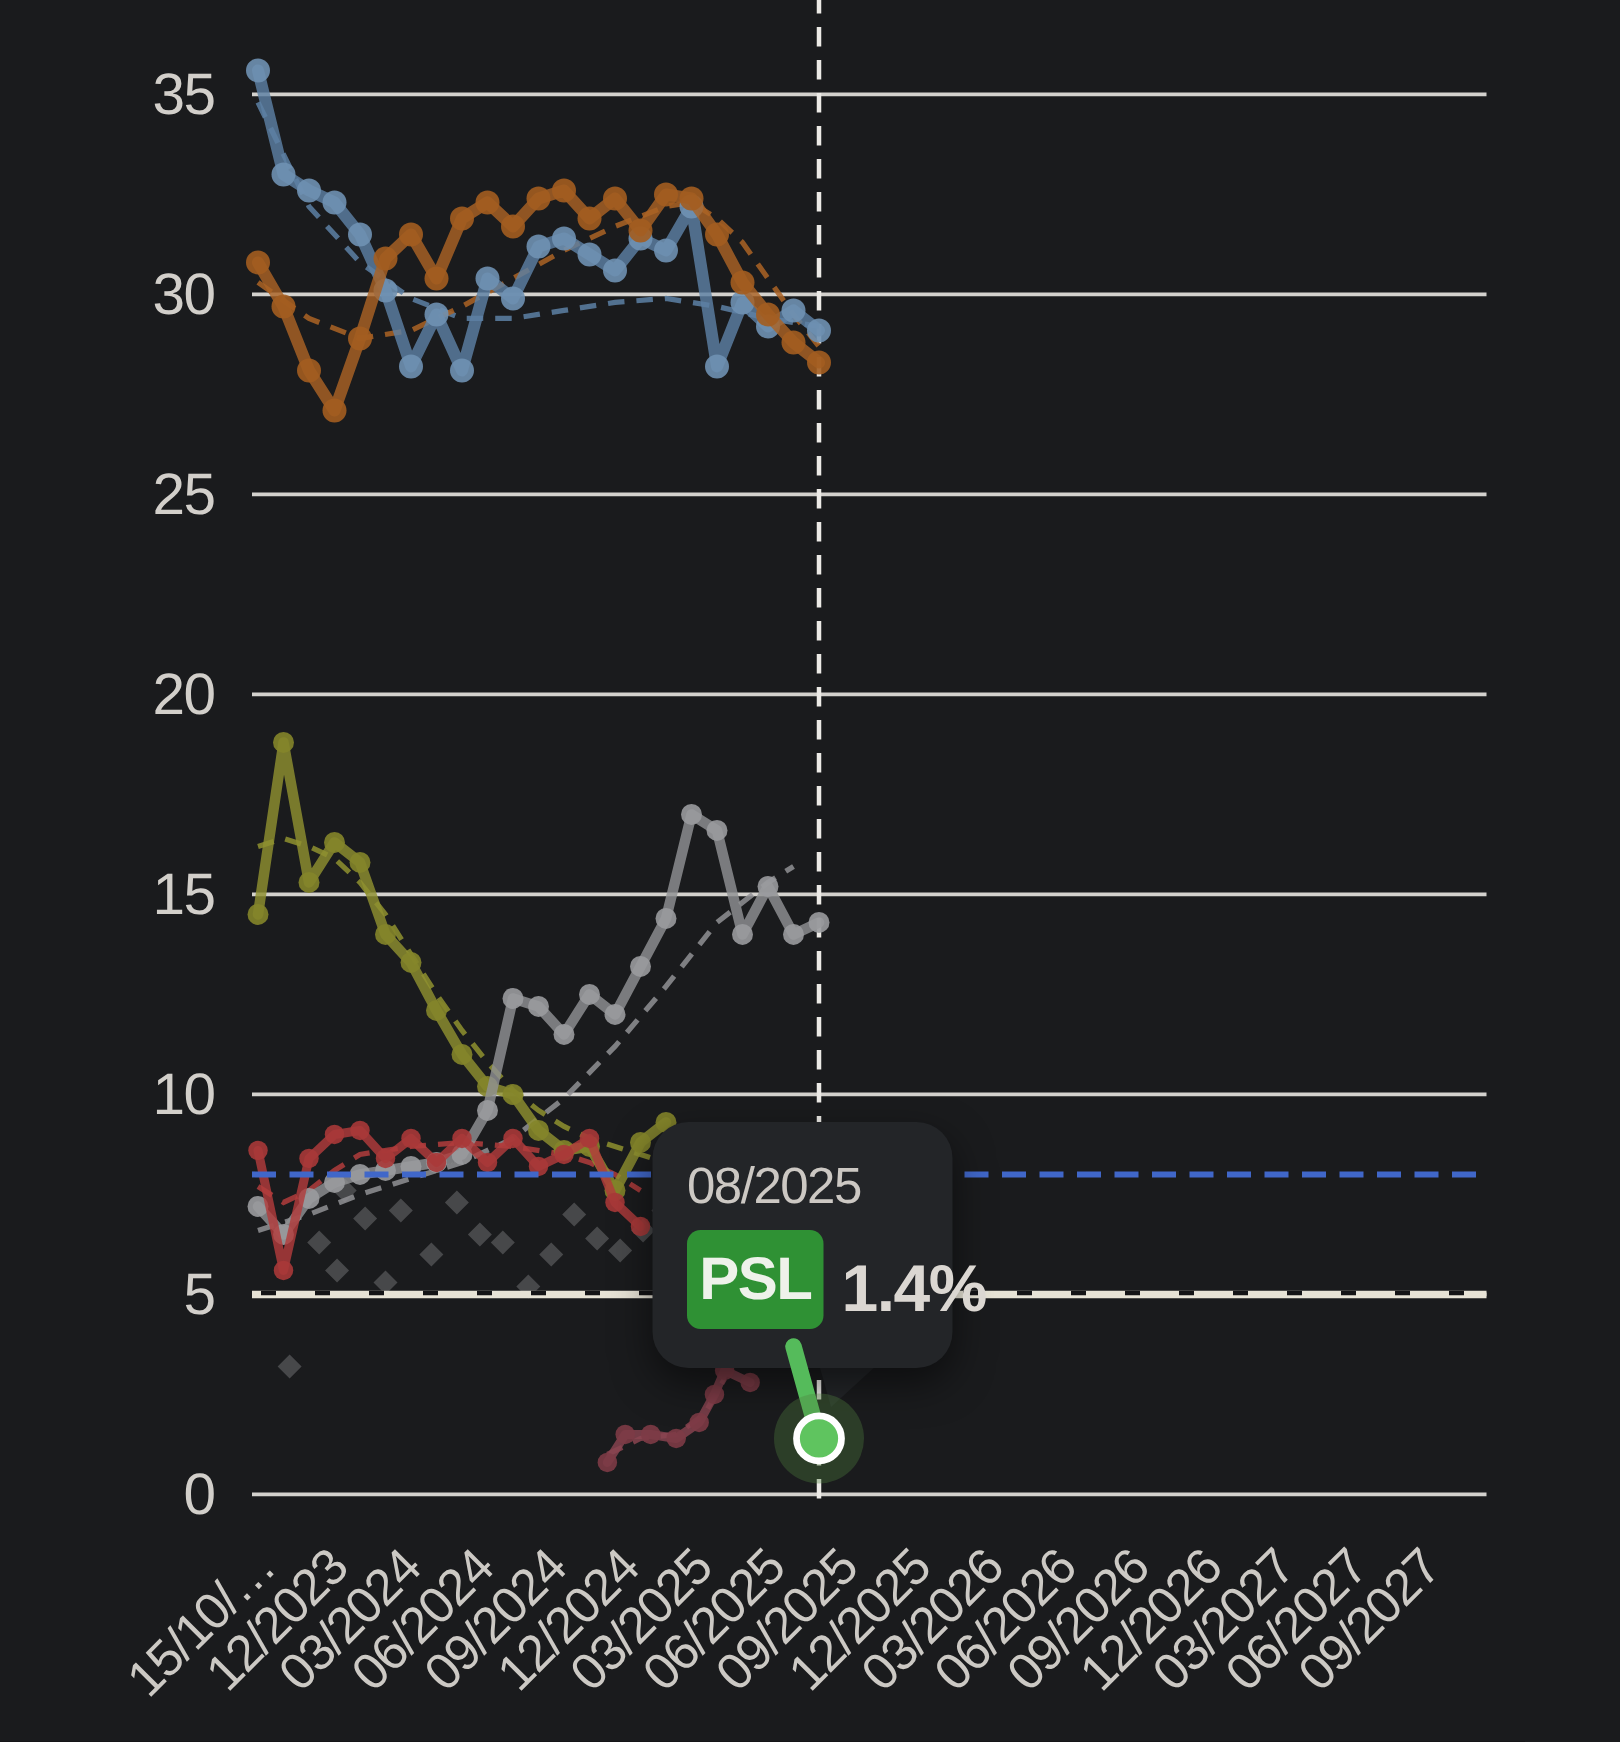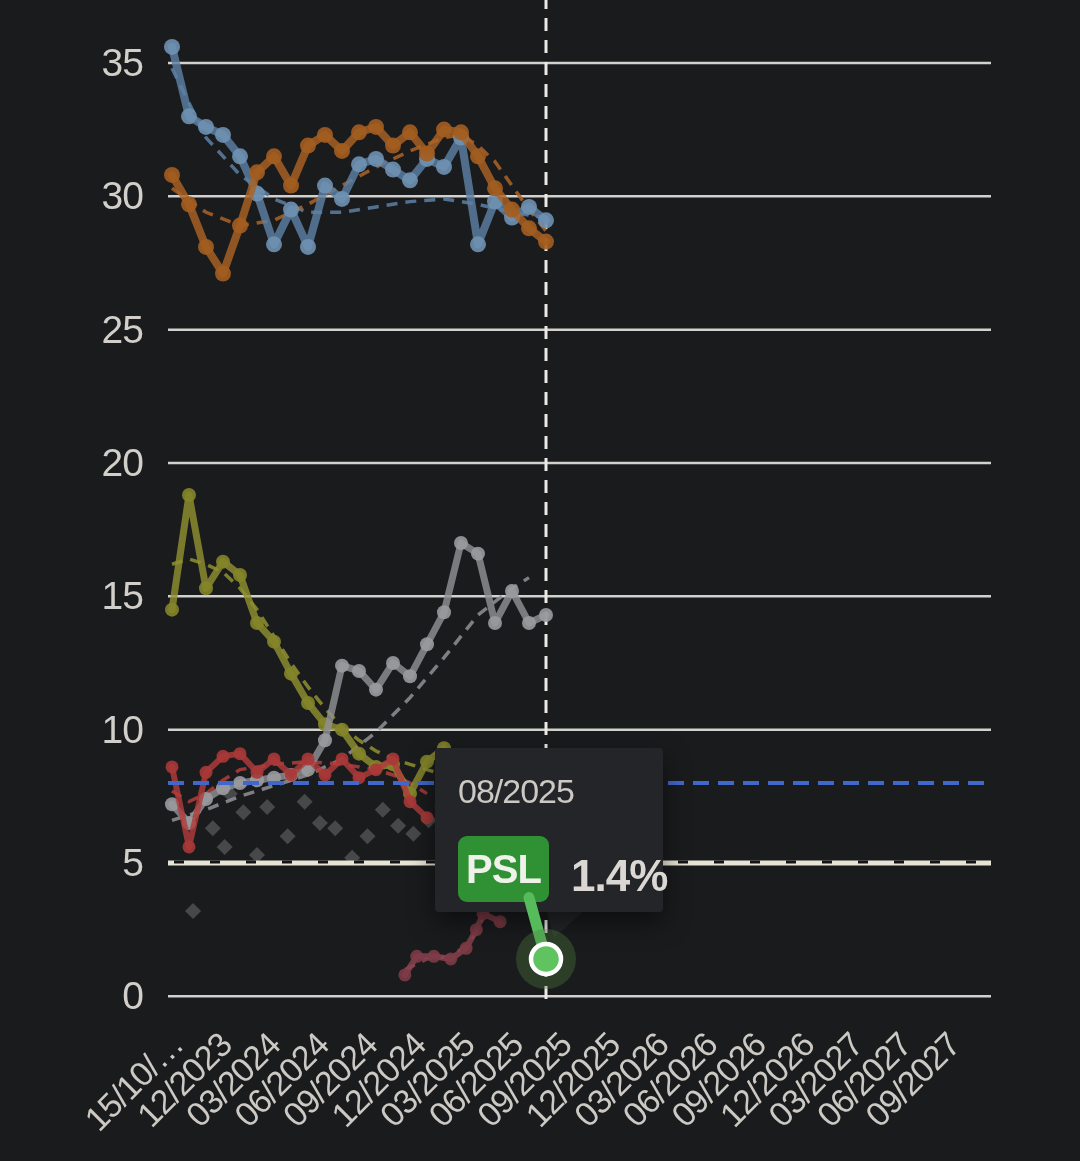--- a/index.html
+++ b/index.html
@@ -3,30 +3,30 @@
 <meta charset="utf-8">
 <style>
   html,body{margin:0;padding:0;background:#131315;}
   .chart-root{
     position:relative;width:1080px;height:1161px;overflow:hidden;
     background:#1a1b1d;font-family:"Liberation Sans",sans-serif;
   }
   .chart-root svg{position:absolute;left:0;top:0;}
   #chart-svg{z-index:1;}
   .tooltip{
-    position:absolute;left:435px;top:748px;width:228px;height:164px;
-    background:#232528;border-radius:4px;z-index:20;
+    position:absolute;left:435px;top:748px;width:200px;height:164px;
+    background:#232528;border-radius:24px;z-index:20;
     box-shadow:0 10px 26px rgba(0,0,0,.5);
     color:#ccc8c3;
   }
   .tooltip .tt-date{
     position:absolute;left:23px;top:24px;font-size:34px;letter-spacing:-1px;color:#ccc8c3;
   }
   .tooltip .tt-row{
-    position:absolute;left:23px;top:88px;display:flex;align-items:center;gap:22px;
+    position:absolute;left:23px;top:72px;display:flex;align-items:center;gap:12px;
   }
   .tt-badge{
     display:flex;align-items:center;justify-content:center;
     width:91px;height:66px;border-radius:9px;background:#2f9134;
     color:#eef2ea;font-size:40px;font-weight:bold;letter-spacing:-1px;
   }
   .tt-value{font-size:44px;font-weight:bold;color:#dbd7d2;letter-spacing:-1px;margin-top:13px;}
   #overlay-svg{z-index:30;pointer-events:none;}
 </style>
 </head>

